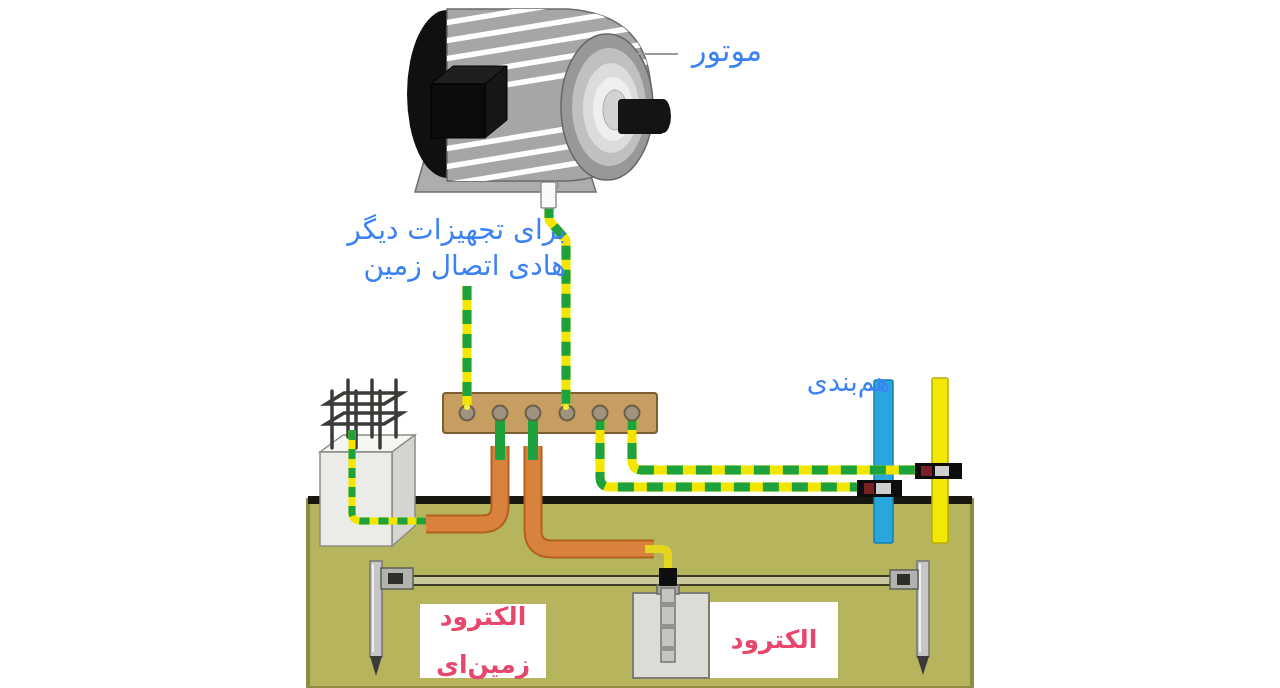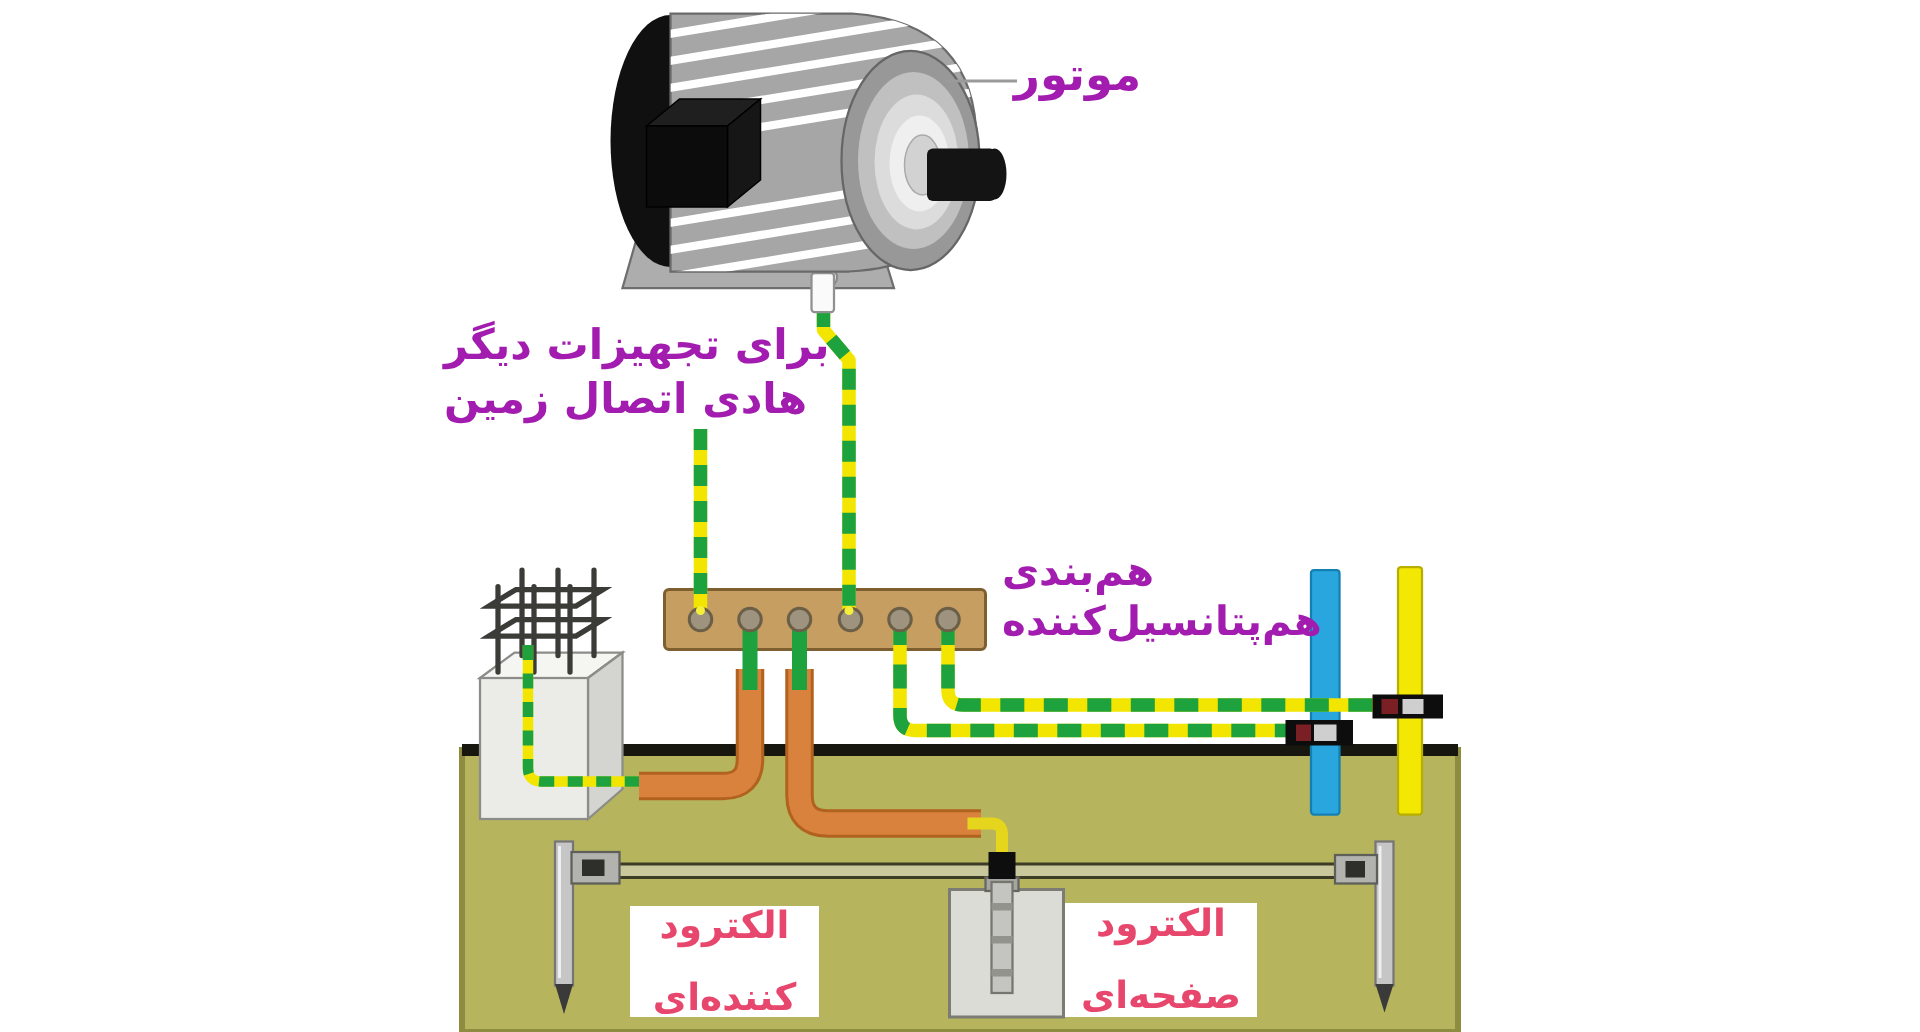--- a/index.html
+++ b/index.html
@@ -2,22 +2,22 @@
 <html lang="fa"><head>
 <meta charset="utf-8">
 <style>
   html,body{margin:0;padding:0;background:#ffffff;}
   #stage{
     position:relative;width:1280px;height:688px;background:#ffffff;overflow:hidden;
     font-family:"DejaVu Sans",sans-serif;
   }
   #stage svg{position:absolute;left:0;top:0;}
   .lbl{
-    position:absolute;direction:rtl;text-align:left;font-weight:bold;
-    color:#a21caf;line-height:1.28;white-space:nowrap;
+    position:absolute;direction:rtl;text-align:right;font-weight:normal;
+    color:#3b82f6;line-height:1.28;white-space:nowrap;
   }
   .lbl div{white-space:nowrap;}
   .label-box{
     position:absolute;background:#ffffff;direction:rtl;text-align:center;
     font-weight:bold;color:#e8476d;display:flex;flex-direction:column;
     justify-content:center;align-items:center;line-height:1.38;gap:13px;
   }
 </style>
 </head>
 <body>
@@ -180,26 +180,24 @@
 
   <div class="lbl" style="left:676px;top:32px;width:86px;font-size:30px;">موتور</div>
 
   <div class="lbl" style="left:296px;top:212px;width:270px;font-size:28px;">
     <div>برای تجهیزات دیگر</div>
     <div>هادی اتصال زمین</div>
   </div>
 
   <div class="lbl" style="left:668px;top:366px;width:222px;font-size:27px;line-height:1.22;">
     <div>هم‌بندی</div>
-    <div>هم‌پتانسیل‌کننده</div>
   </div>
 
   <div class="label-box" style="left:420px;top:604px;width:126px;height:74px;font-size:25px;">
     <div>الکترود</div>
-    <div>کننده‌ای</div>
+    <div>زمین‌ای</div>
   </div>
 
   <div class="label-box" style="left:710px;top:602px;width:128px;height:76px;font-size:25px;">
     <div>الکترود</div>
-    <div>صفحه‌ای</div>
   </div>
 
 </div>
 
 </body></html>

